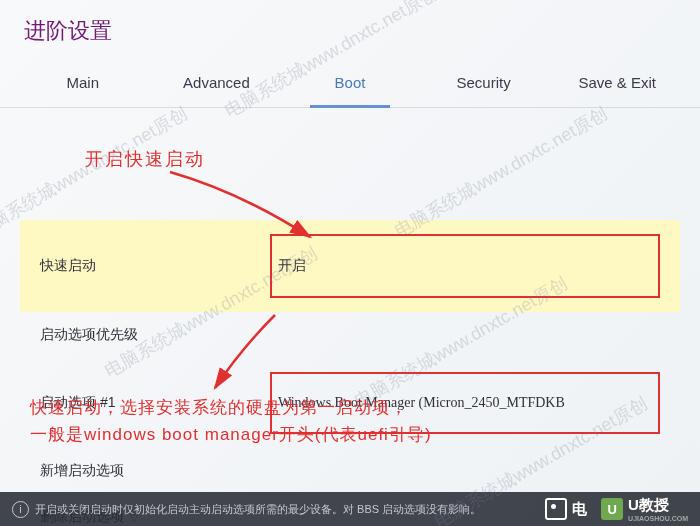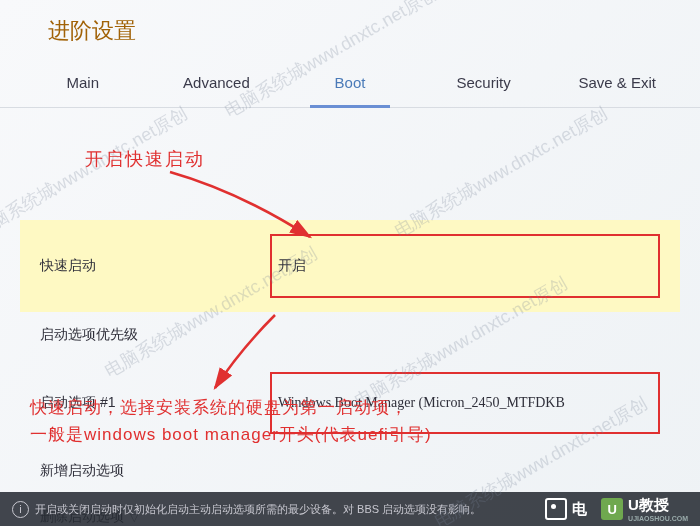--- a/index.html
+++ b/index.html
@@ -6,22 +6,22 @@
     body {
       width: 700px;
       height: 526px;
       font-family: "Microsoft YaHei", sans-serif;
       background: linear-gradient(135deg, #f8f9fb 0%, #eef2f5 100%);
       position: relative;
       overflow: hidden;
     }
     .page-title {
       font-size: 22px;
-      color: #a16207;
-      padding: 16px 48px 12px;
+      color: #701a75;
+      padding: 16px 24px 12px;
       font-weight: 500;
     }
     .tabs {
       display: flex;
       border-bottom: 1px solid #d8dce2;
       padding: 0 16px;
     }
     .tab {
       flex: 1;
       text-align: center;

